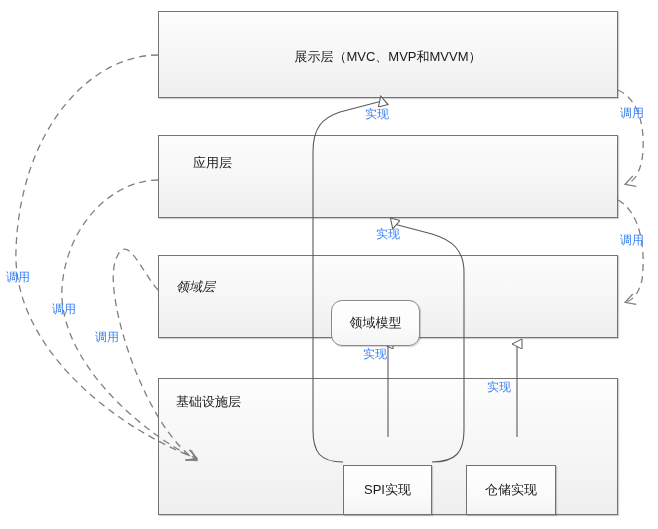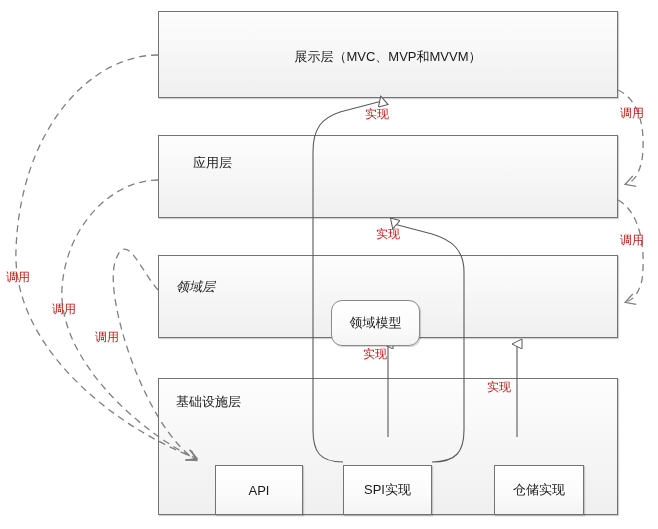--- a/index.html
+++ b/index.html
@@ -57,21 +57,21 @@
     color: #1a1a1a;
     margin-top: 28px;
   }
   .node-box.rounded {
     border-radius: 11px;
     border-color: #8a8a8a;
   }
   .edge-label {
     position: absolute;
     font-size: 12px;
-    color: #b91c1c;
+    color: #3b82f6;
     white-space: nowrap;
     line-height: 1;
     text-align: right;
   }
 </style>
 </head>
 <body>
 
 <div id="canvas">
 
@@ -117,29 +117,26 @@
 
     <path d="M 618,90 C 640,100 646,130 642,160 C 638,178 632,182 626,184" fill="none" stroke="#808080" stroke-width="1.3" stroke-dasharray="7,5" marker-end="url(#open-arrow)"></path>
 
     <path d="M 618,200 C 640,212 646,248 642,280 C 638,296 632,300 626,302" fill="none" stroke="#808080" stroke-width="1.3" stroke-dasharray="7,5" marker-end="url(#open-arrow)"></path>
   </svg>
 
   <div class="node-box rounded" style="left:331px; top:272px; width:89px; height:46px;">
     <span>领域模型</span>
   </div>
 
-  <div class="node-box" style="left:215px; top:437px; width:88px; height:50px;">
-    <span>API</span>
-  </div>
 
   <div class="node-box" style="left:343px; top:437px; width:89px; height:50px;">
     <span>SPI实现</span>
   </div>
 
-  <div class="node-box" style="left:494px; top:437px; width:90px; height:50px;">
+  <div class="node-box" style="left:466px; top:437px; width:90px; height:50px;">
     <span>仓储实现</span>
   </div>
 
   <div class="edge-label" style="left:365px; top:108px;">实现</div>
   <div class="edge-label" style="left:376px; top:228px;">实现</div>
   <div class="edge-label" style="left:363px; top:348px;">实现</div>
   <div class="edge-label" style="left:487px; top:381px;">实现</div>
 
   <div class="edge-label" style="left:6px; top:271px;">调用</div>
   <div class="edge-label" style="left:52px; top:303px;">调用</div>

